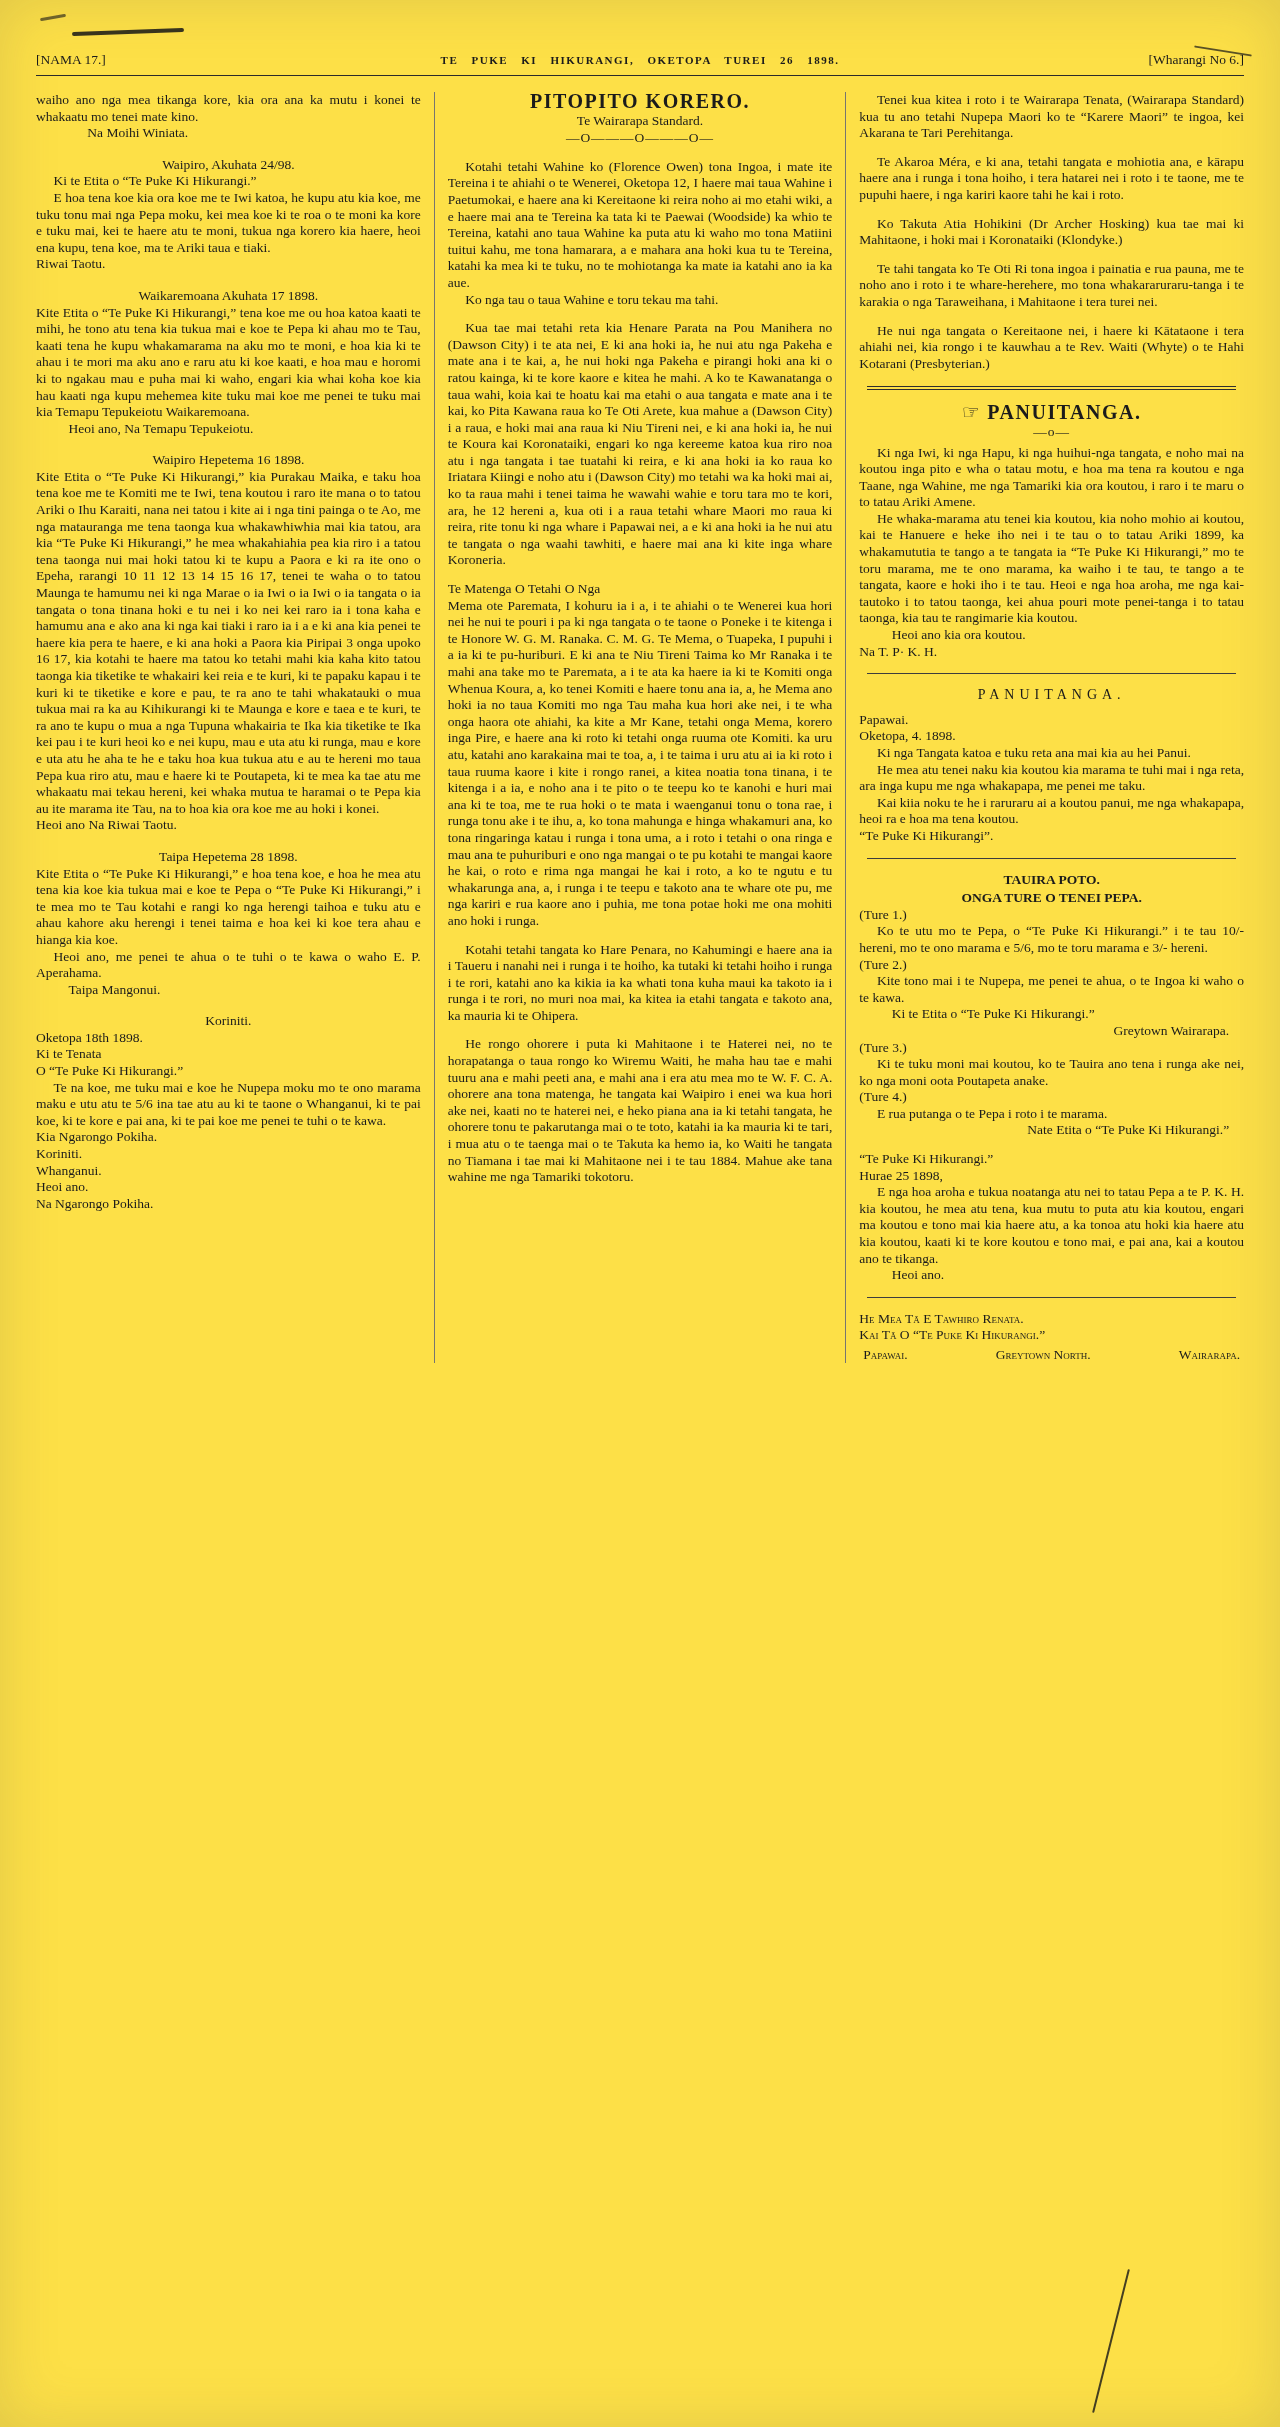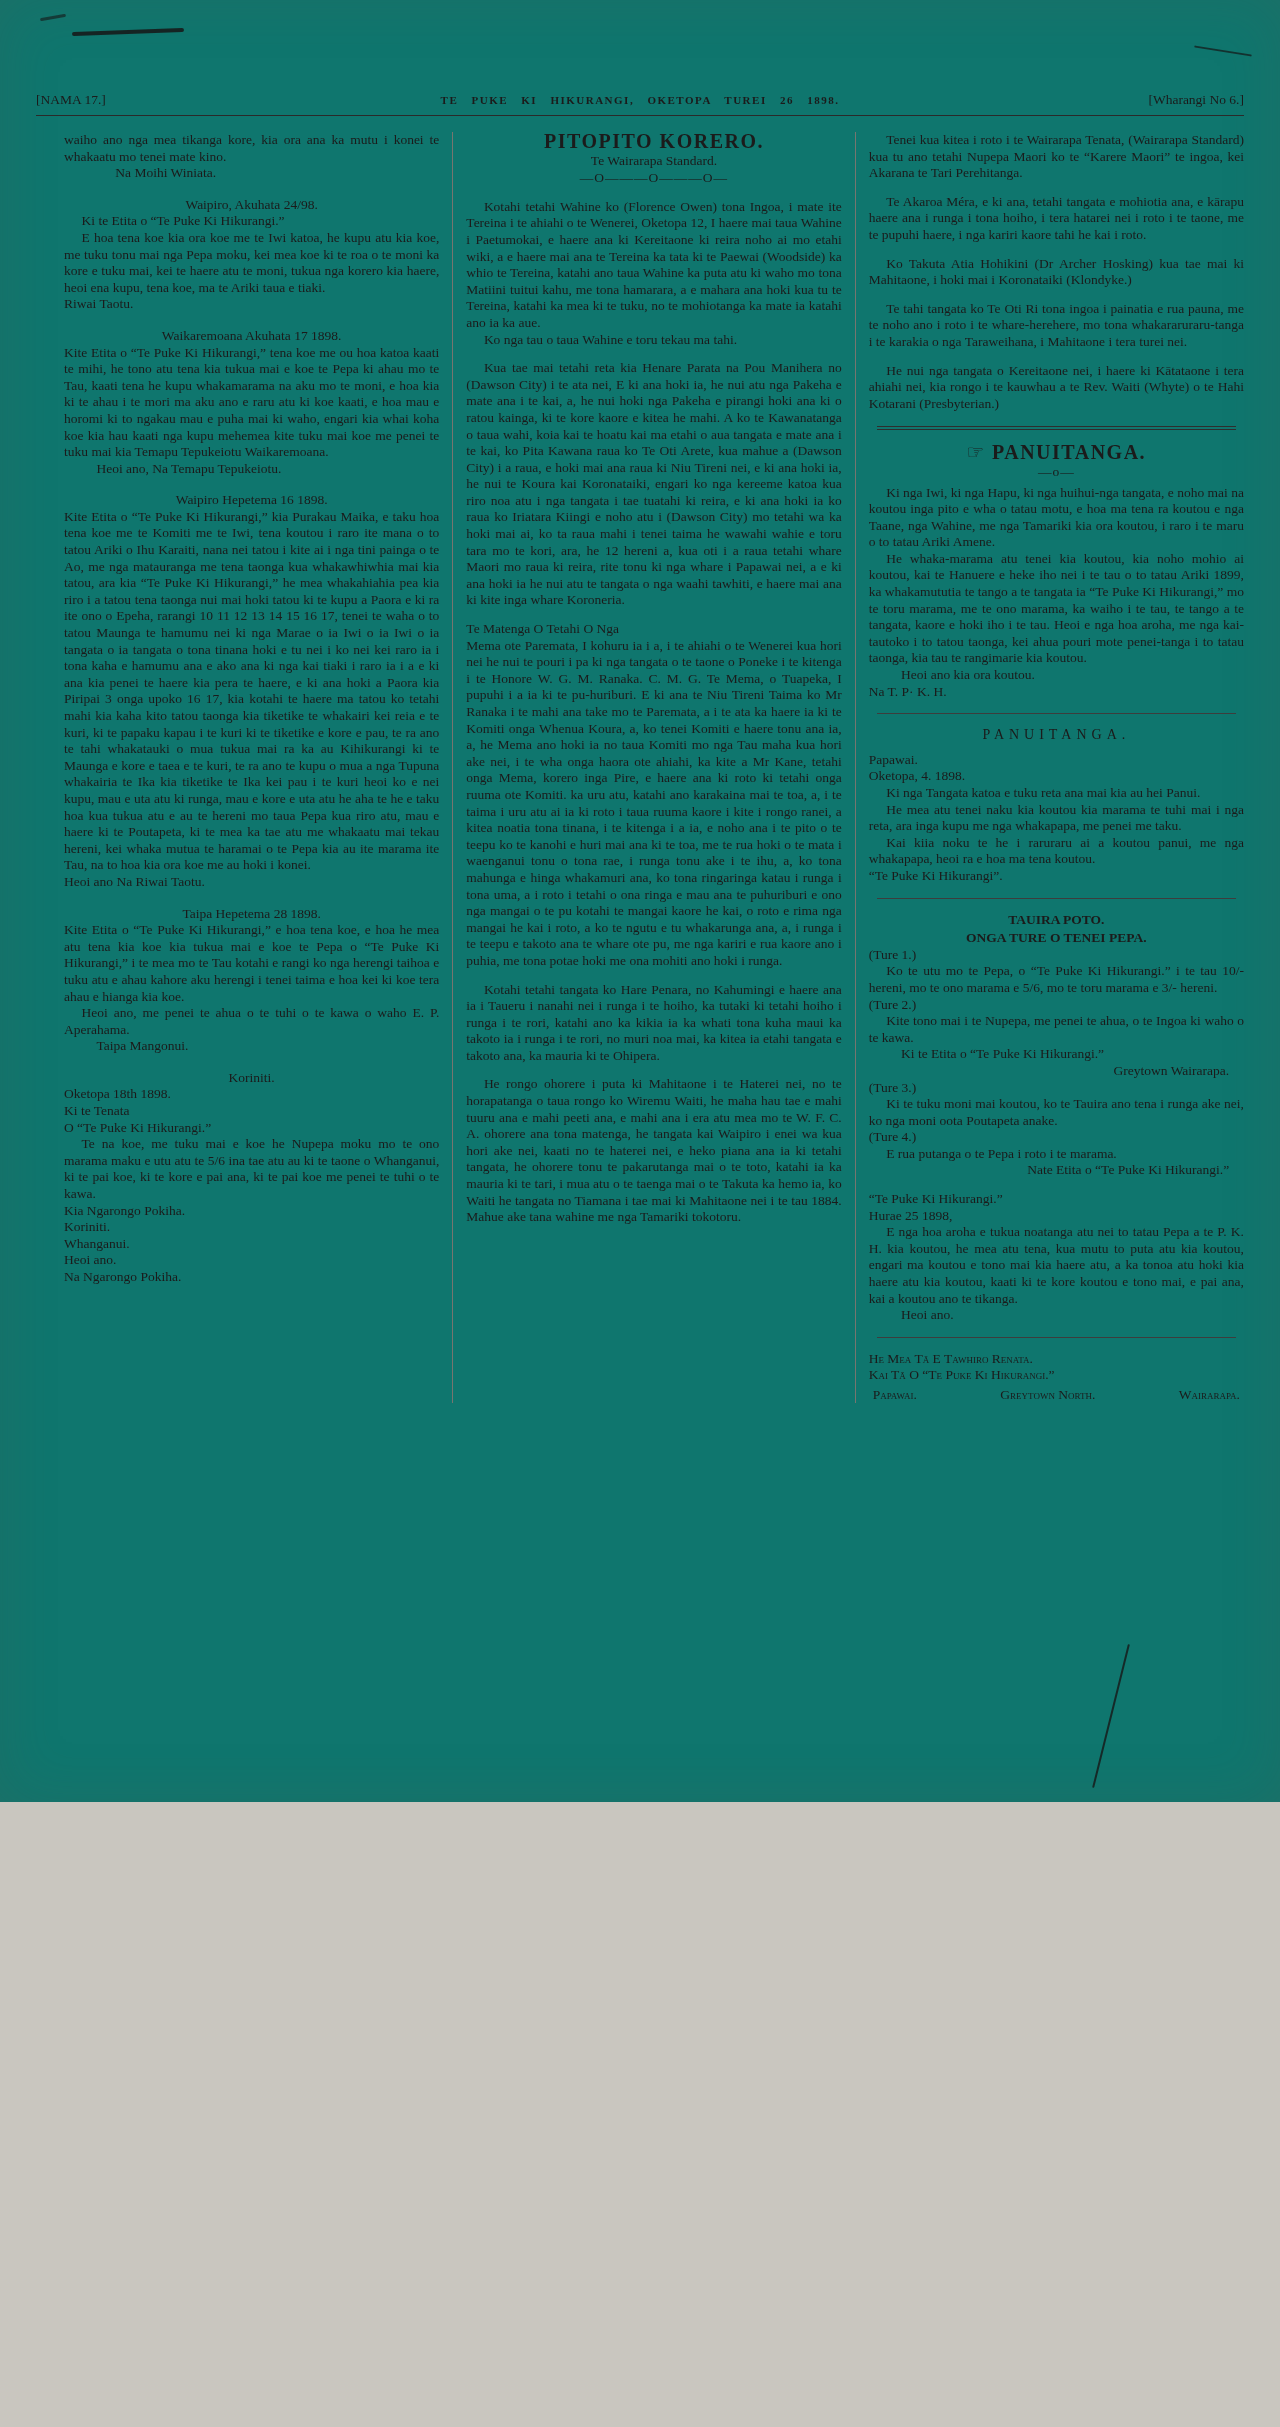--- a/index.html
+++ b/index.html
@@ -3,33 +3,33 @@
 <meta charset="utf-8">
 <style>
   html,body{margin:0;padding:0;}
   body{
     width:1280px;height:2427px;overflow:hidden;
     background:#c9c6bf;
     font-family:"Liberation Serif","DejaVu Serif",serif;
   }
   .page{
     position:relative;box-sizing:border-box;
-    width:1280px;height:1802px;
-    background:#0f766e;color:#1b1b1b;
-    padding:92px 36px 30px 36px;
+    width:1280px;height:2427px;
+    background:#fde047;color:#1b1b1b;
+    padding:52px 36px 30px 36px;
     box-shadow:inset 0 0 60px rgba(90,85,70,.18);
   }
   
   .masthead{display:flex;align-items:baseline;}
   .mast-left,.mast-right{width:190px;font-size:13.5px;}
   .mast-right{text-align:right;}
   .mast-center{flex:1;text-align:center;font-weight:bold;font-size:11px;letter-spacing:1.5px;word-spacing:9px;}
   .mast-rule{border:0;border-top:1.5px solid #2a2a2a;margin:7px 0 0 0;}
   
-  .cols{display:flex;margin-top:16px;align-items:stretch;margin-left:28px;}
+  .cols{display:flex;margin-top:16px;align-items:stretch;}
   .col{flex:1 1 0;padding:0 13px;min-width:0;}
   .col:first-child{padding-left:0;}
   .col:last-child{padding-right:0;}
   .vrule{width:1px;background:#77756f;}
   
   p{margin:0;font-size:13.5px;line-height:16.6px;text-align:justify;}
   .para{text-indent:1.3em;}
   .cont{text-indent:0;}
   .c{}
   .r{text-align:right;padding-right:1.1em;}

